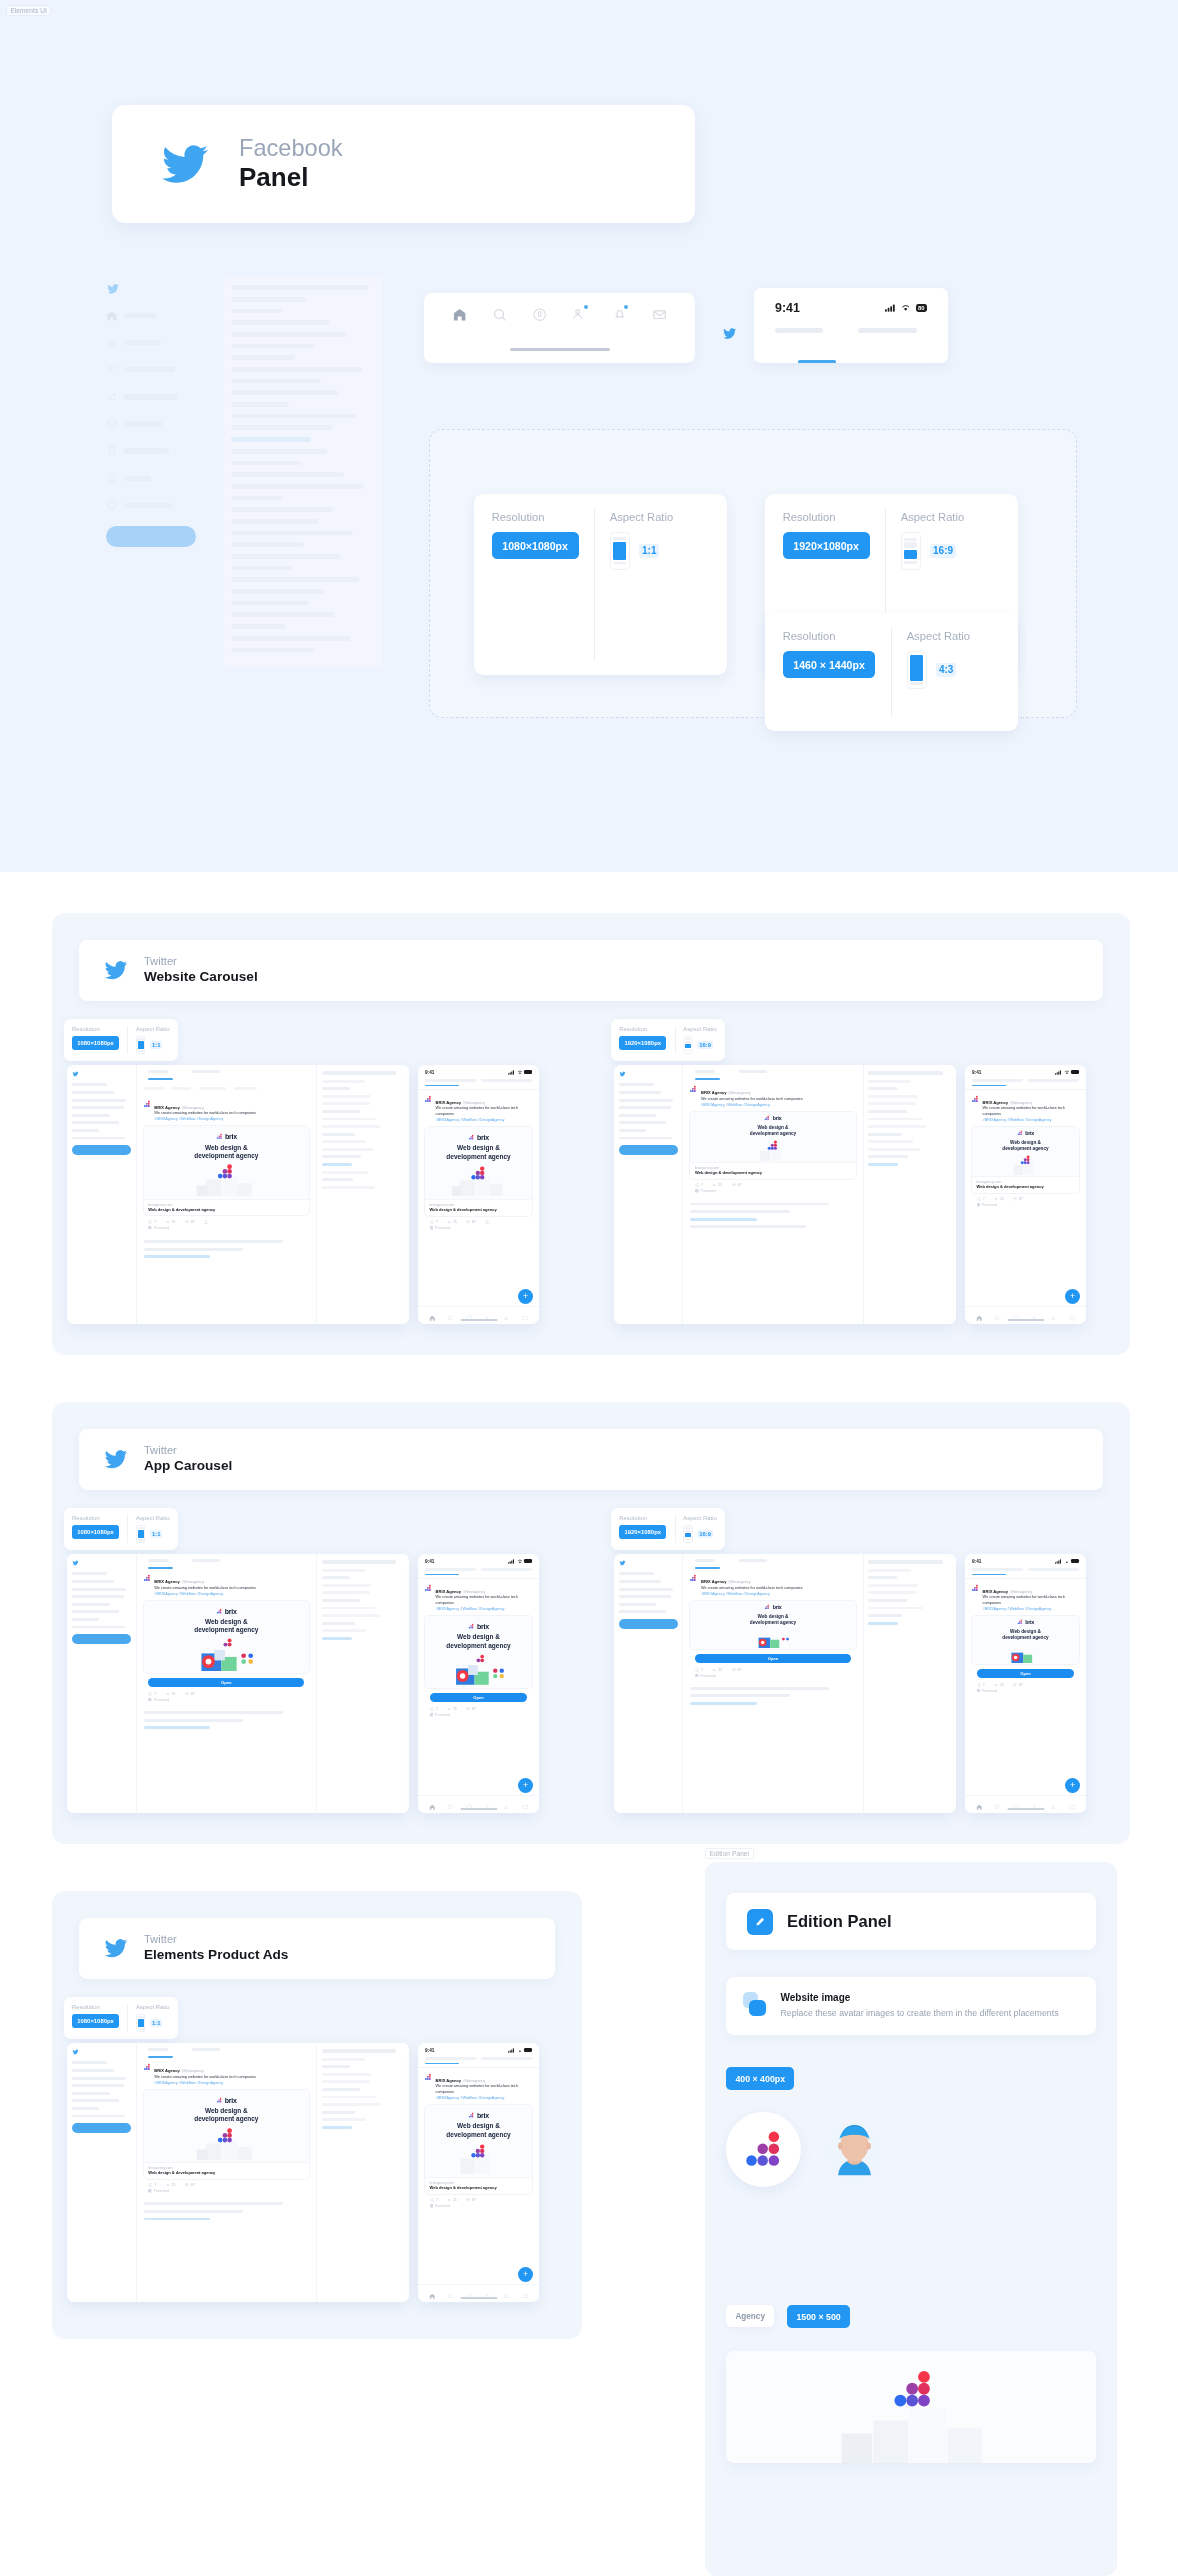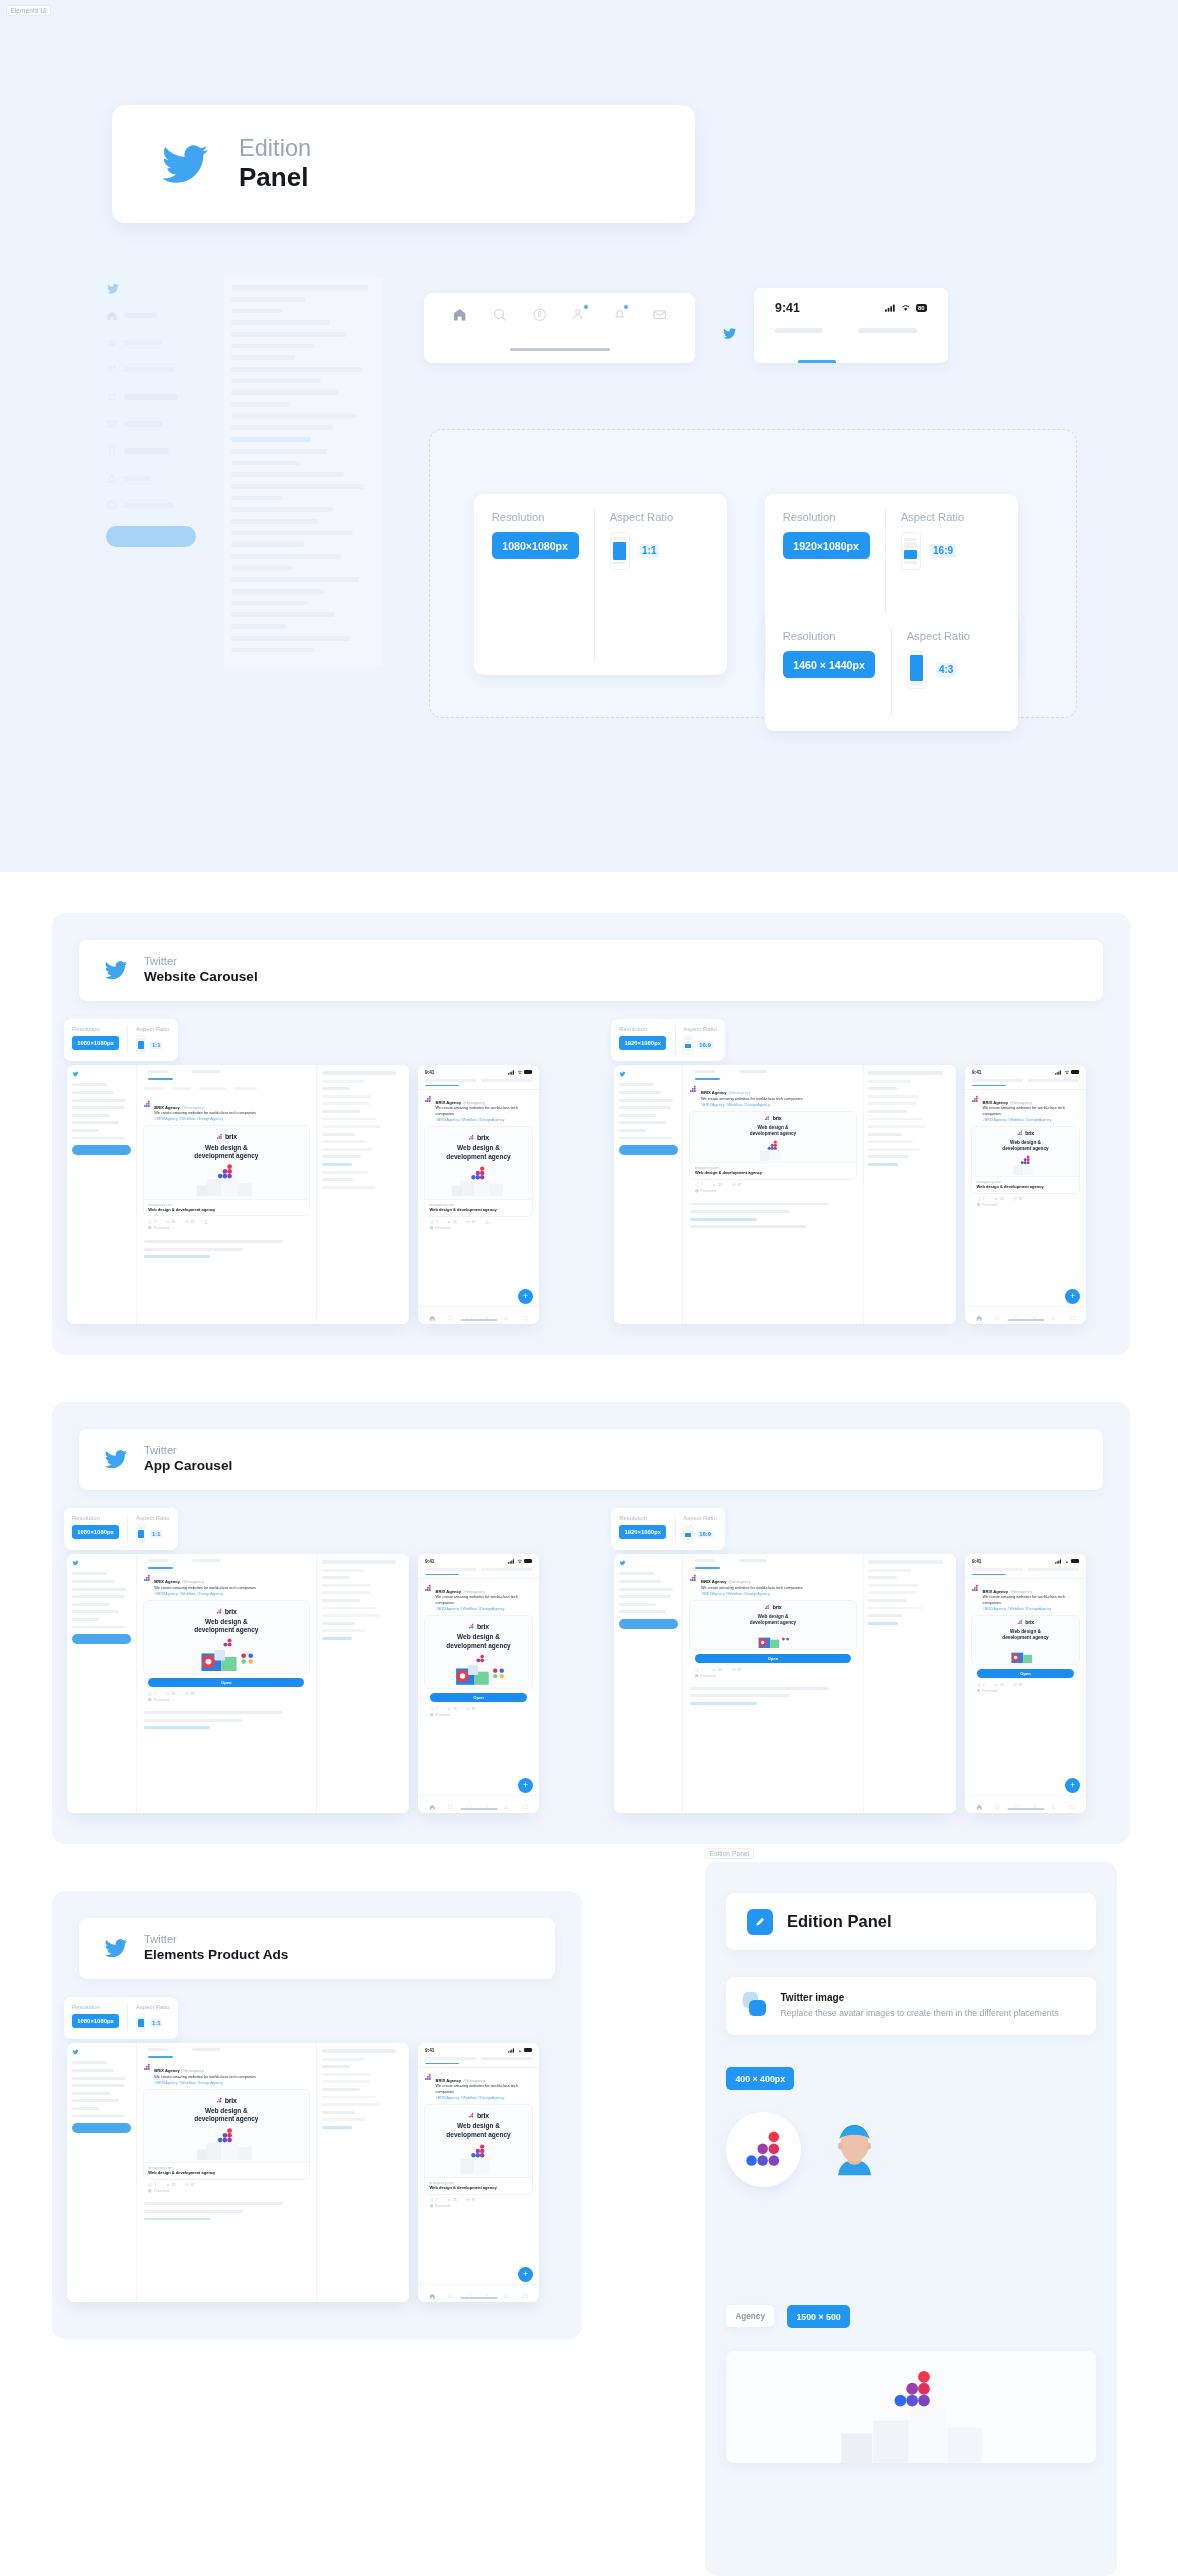--- a/index.html
+++ b/index.html
@@ -169,21 +169,21 @@
 
 <div id="hero">
 
   <div class="frame-label" style="left:5.9px;top:4.7px;">Elements UI</div>
 
   <div class="title-card">
     <svg class="tw-bird" viewBox="0 0 24 24">
       <path fill="#40a5f0" d="M23.95 4.57a10 10 0 0 1-2.82.77 4.96 4.96 0 0 0 2.16-2.72c-.95.56-2 .96-3.13 1.2a4.92 4.92 0 0 0-8.38 4.48A13.98 13.98 0 0 1 1.64 3.16a4.92 4.92 0 0 0 1.52 6.57 4.9 4.9 0 0 1-2.23-.61v.06a4.93 4.93 0 0 0 3.95 4.83 4.96 4.96 0 0 1-2.22.08 4.93 4.93 0 0 0 4.6 3.42A9.87 9.87 0 0 1 0 19.54a13.94 13.94 0 0 0 7.55 2.21c9.06 0 14-7.5 14-14v-.64c.96-.7 1.8-1.56 2.46-2.54z"></path>
     </svg>
     <div class="title-text">
-      <div class="sup">Edition</div>
+      <div class="sup">Facebook</div>
       <div class="main">Panel</div>
     </div>
   </div>
 
   <div class="desk-mock">
     <div class="desk-side">
       <svg class="bird-sm" viewBox="0 0 24 24">
           <path fill="#40a5f0" d="M23.95 4.57a10 10 0 0 1-2.82.77 4.96 4.96 0 0 0 2.16-2.72c-.95.56-2 .96-3.13 1.2a4.92 4.92 0 0 0-8.38 4.48A13.98 13.98 0 0 1 1.64 3.16a4.92 4.92 0 0 0 1.52 6.57 4.9 4.9 0 0 1-2.23-.61v.06a4.93 4.93 0 0 0 3.95 4.83 4.96 4.96 0 0 1-2.22.08 4.93 4.93 0 0 0 4.6 3.42A9.87 9.87 0 0 1 0 19.54a13.94 13.94 0 0 0 7.55 2.21c9.06 0 14-7.5 14-14v-.64c.96-.7 1.8-1.56 2.46-2.54z"></path>
         </svg>
       <div class="nav-row">
@@ -1726,21 +1726,21 @@
     </div>
     <div class="ed-title">Edition Panel</div>
   </div>
 
   <div class="ed-row" style="top:115px;">
     <div class="stack-ic">
         <div class="b1"></div>
         <div class="b2"></div>
       </div>
     <div>
-      <div class="ed-h">Twitter image</div>
+      <div class="ed-h">Website image</div>
       <div class="ed-p">Replace these avatar images to create them in the different placements</div>
     </div>
   </div>
 
   <div class="size-pill" style="left:21px; top:205px;">400 × 400px</div>
 
   <div class="avatar-dots" style="left:21px; top:250px;">
     <svg width="46" height="46" viewBox="0 0 14 14">
       <circle cx="10" cy="3" r="1.6" fill="#f6344a"></circle>
         <circle cx="6.6" cy="6.6" r="1.6" fill="#9c3fa6"></circle>

